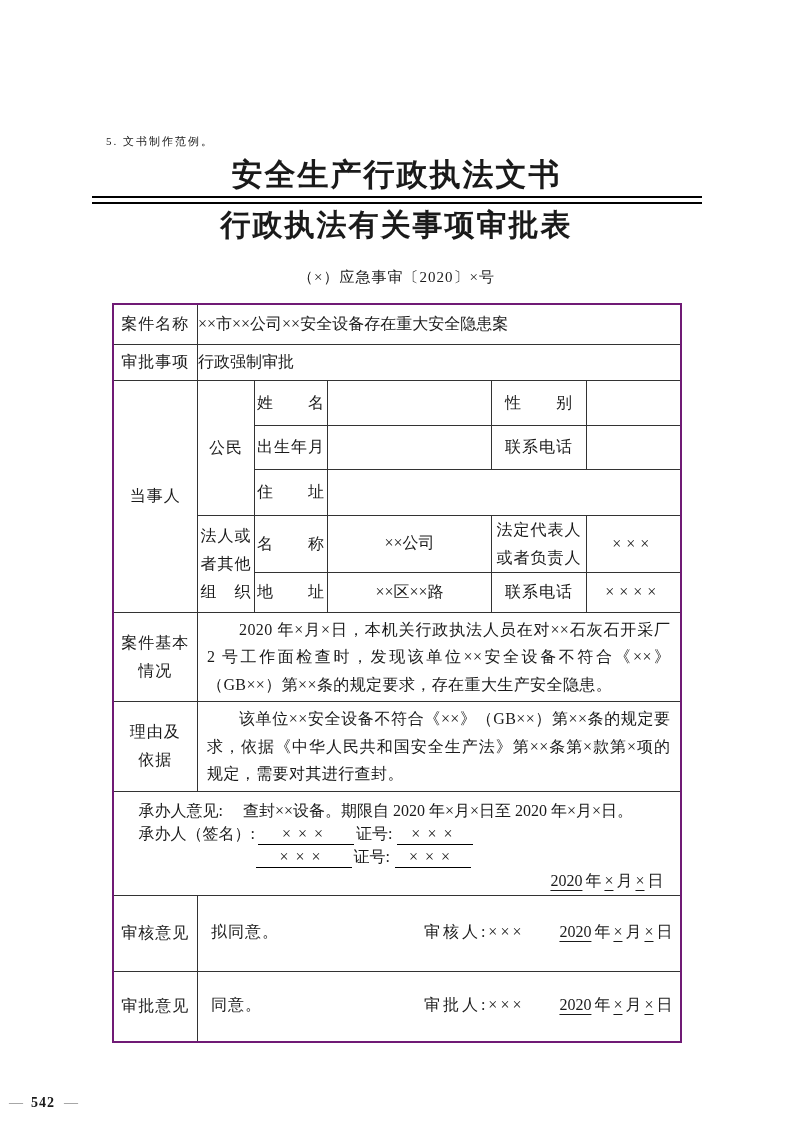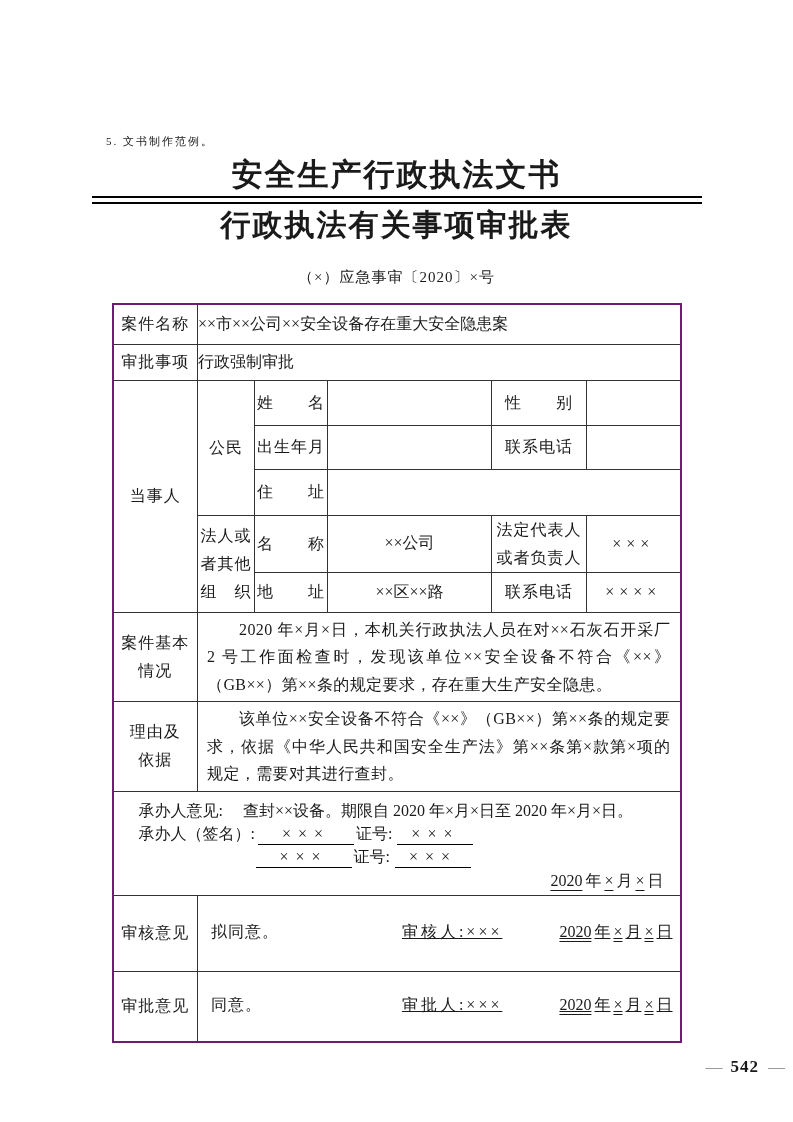--- a/index.html
+++ b/index.html
@@ -92,30 +92,30 @@
   }
   .blank-name { width: 96px; margin-left: 3px; }
   .blank-cert { width: 76px; margin-left: 5px; }
   .cert-lbl { margin-left: 2px; }
   .date-line { text-align: right; padding-right: 7px; margin-top: 1px; }
 
   
   .opinion-cell { vertical-align: top; }
   .opinion-box { display: flex; flex-direction: row; height: 100%; box-sizing: border-box; padding: 4px 7px 5px 13px; }
   .opinion-text { flex: 1; display: flex; align-items: center; letter-spacing: 1px; }
-  .sign-line { display: flex; justify-content: center; align-items: baseline; gap: 54px; text-decoration: underline; }
+  .sign-line { display: flex; justify-content: center; align-items: baseline; gap: 32px; }
   .signer { letter-spacing: 3px; }
 
   .u  { text-decoration: underline; text-underline-offset: 4px; }
   .ux { padding: 0 3px; }
 
   .page-footer {
-    margin-top: 14px;
-    text-align: right;
-    font-size: 17px;
+    margin-top: 52px;
+    text-align: left;
+    font-size: 14px;
   }
   .page-footer .dash { color: #8a8a8a; margin: 0 9px; letter-spacing: -1px; }
   .page-footer .num  { font-weight: bold; letter-spacing: 1px; }
 
   .h40{height:40px}.h36{height:36px}.h45{height:45px}.h44{height:44px}.h46{height:46px}
   .h50{height:50px}.h85{height:85px}.h83{height:83px}.h95{height:95px}.h76{height:76px}.h71{height:71px}
 </style>
 </head>
 <body>
 

